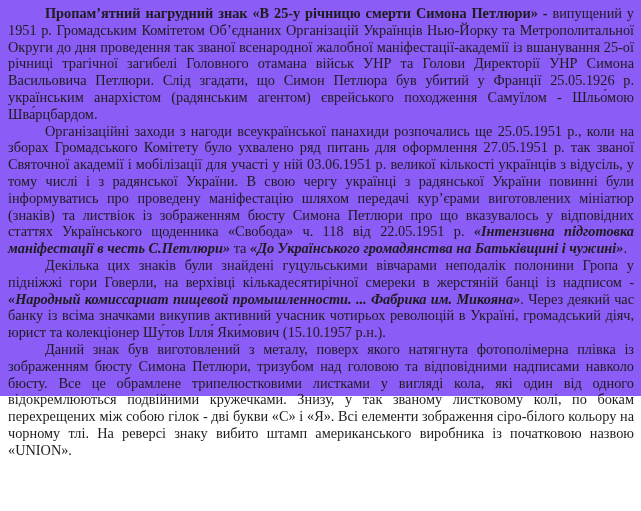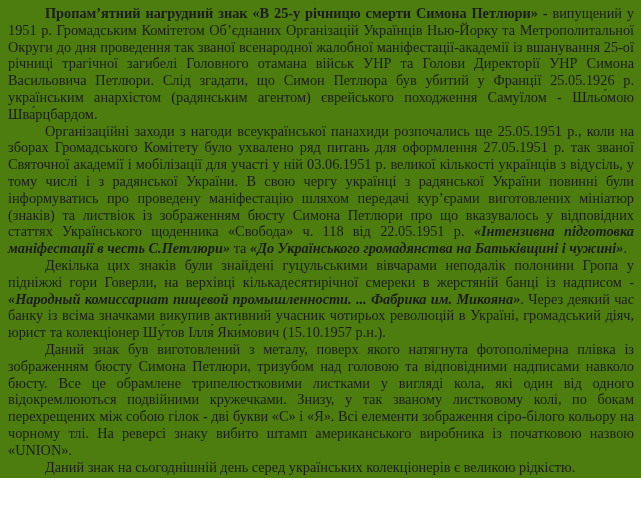--- a/index.html
+++ b/index.html
@@ -7,22 +7,22 @@
     padding: 0;
   }
   body {
     width: 641px;
     height: 511px;
     background: #ffffff;
     overflow: hidden;
   }
   .page {
     width: 641px;
-    height: 478px;
-    background: #4d7c0f;
+    height: 396px;
+    background: #8b5cf6;
     box-sizing: border-box;
   }
   .doc {
     padding: 5px 7px 0 8px;
     font-family: "Liberation Serif", "DejaVu Serif", serif;
     font-size: 14.3px;
     line-height: 16.8px;
     color: #1c1c1c;
   }
   .para {
@@ -36,15 +36,14 @@
 </style>
 </head>
 <body style="background: rgb(255, 255, 255);">
 
 <div class="page">
   <div class="doc" style="color: rgb(28, 28, 28);">
       <p class="para"><span class="run bold">Пропам’ятний нагрудний знак «В 25-у річницю смерти Симона Петлюри» - </span><span class="run regular">випущений у 1951 р. Громадським Комітетом Об’єднаних Організацій Українців Нью-Йорку та Метрополитальної Округи до дня проведення так званої всенародної жалобної маніфестації-академії із вшанування 25-ої річниці трагічної загибелі Головного отамана військ УНР та Голови Директорії УНР Симона Васильовича Петлюри. Слід згадати, що Симон Петлюра був убитий у Франції 25.05.1926 р. українським анархістом (радянським агентом) єврейського походження Самуїлом - Шльо́мою Шва́рцбардом.</span></p>
       <p class="para"><span class="run regular">Організаційні заходи з нагоди всеукраїнської панахиди розпочались ще 25.05.1951 р., коли на зборах Громадського Комітету було ухвалено ряд питань для оформлення 27.05.1951 р. так званої Святочної академії і мобілізації для участі у ній 03.06.1951 р. великої кількості українців з відусіль, у тому числі і з радянської України. В свою чергу українці з радянської України повинні були інформуватись про проведену маніфестацію шляхом передачі кур’єрами виготовлених мініатюр (знаків) та листвіок із зображенням бюсту Симона Петлюри про що вказувалось у відповідних статтях Українського щоденника «Свобода» ч. 118 від 22.05.1951 р. </span><span class="run bold-italic">«Інтензивна підготовка маніфестації в честь С.Петлюри»</span><span class="run regular"> та </span><span class="run bold-italic">«До Українського громадянства на Батьківщині і чужині»</span><span class="run regular">.</span></p>
       <p class="para"><span class="run regular">Декілька цих знаків були знайдені гуцульськими вівчарами неподалік полонини Гропа у підніжжі гори Говерли, на верхівці кількадесятирічної смереки в жерстяній банці із надписом - </span><span class="run bold-italic">«Народный комиссариат пищевой промышленности. ... Фабрика им. Микояна»</span><span class="run regular">. Через деякий час банку із всіма значками викупив активний учасник чотирьох революцій в Україні, громадський діяч, юрист та колекціонер Шу́тов Ілля́ Яки́мович (15.10.1957 р.н.).</span></p>
       <p class="para"><span class="run regular">Даний знак був виготовлений з металу, поверх якого натягнута фотополімерна плівка із зображенням бюсту Симона Петлюри, тризубом над головою та відповідними надписами навколо бюсту. Все це обрамлене трипелюстковими листками у вигляді кола, які один від одного відокремлюються подвійними кружечками. Знизу, у так званому листковому колі, по бокам перехрещених між собою гілок - дві букви «С» і «Я». Всі елементи зображення сіро-білого кольору на чорному тлі. На реверсі знаку вибито штамп американського виробника із початковою назвою «UNION».</span></p>
-      <p class="para"><span class="run regular">Даний знак на сьогоднішній день серед українських колекціонерів є великою рідкістю.</span></p>
     </div>
 </div>
 
 </body></html>

